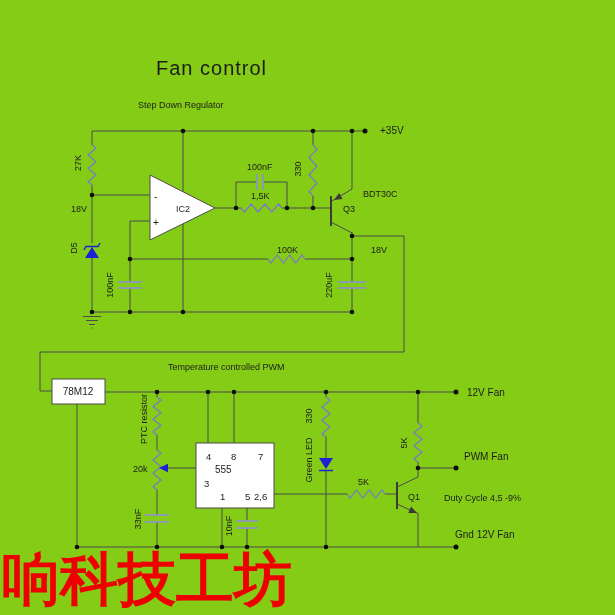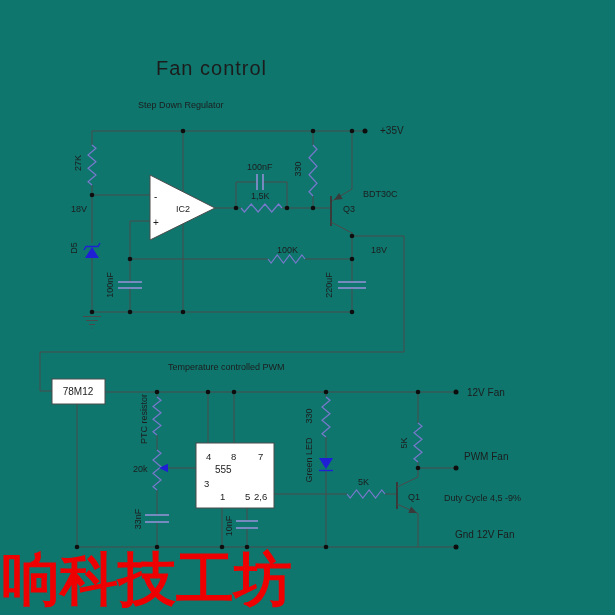--- a/index.html
+++ b/index.html
@@ -1,16 +1,16 @@
 <!DOCTYPE html>
 <html><head>
 <meta charset="utf-8">
 <style>
   html,body{margin:0;padding:0;background:#ffffff;}
-  .stage{position:relative;width:615px;height:615px;background:#0f766e;overflow:hidden;
+  .stage{position:relative;width:615px;height:615px;background:#84cc16;overflow:hidden;
          font-family:"Liberation Sans", sans-serif;}
   svg{position:absolute;left:0;top:0;}
   .wire{stroke:#4a4a4a;stroke-width:1;fill:none;}
   .boxline{stroke:#4a4a4a;stroke-width:1;fill:#ffffff;}
   .rz{stroke:#7878cc;stroke-width:1.2;fill:none;}
   .cap{stroke:#9090d4;stroke-width:1.6;fill:none;}
   .dio{fill:#1f1fd6;stroke:none;}
   .dioline{stroke:#1f1fd6;stroke-width:1.4;fill:none;}
   .bar{stroke:#3a3a3a;stroke-width:2;fill:none;}
   .arrow{fill:#3a3a3a;stroke:none;}

